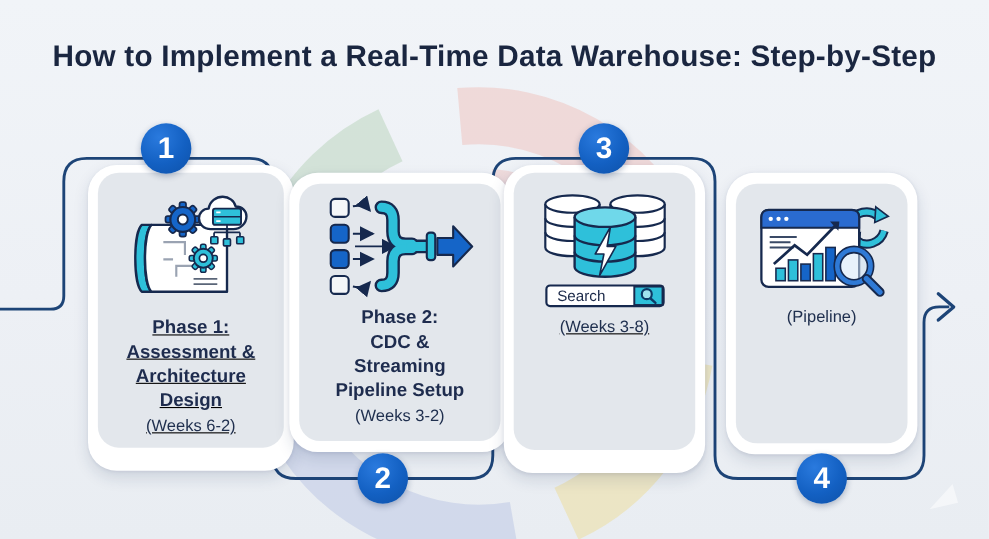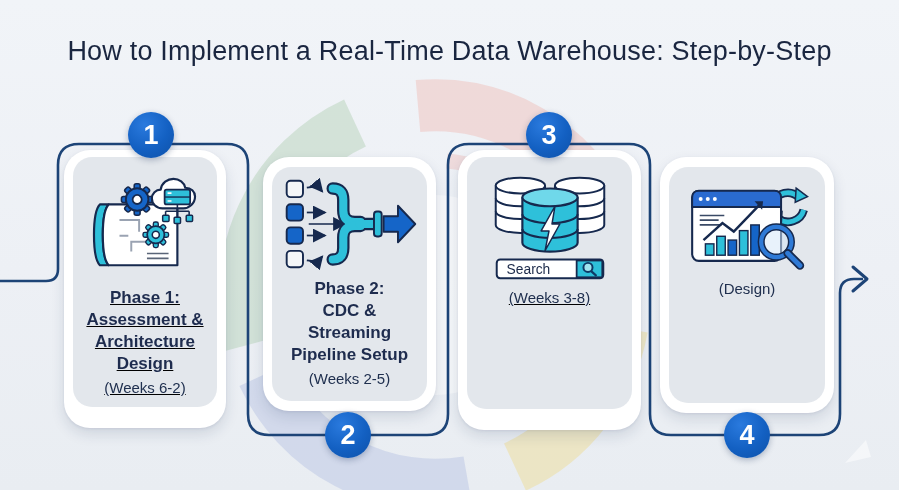--- a/index.html
+++ b/index.html
@@ -6,32 +6,32 @@
   .stage{
     position:relative;width:899px;height:490px;overflow:hidden;
     background:linear-gradient(180deg,#f1f4f8 0%,#edf0f5 55%,#e9edf2 100%);
     font-family:"Liberation Sans",sans-serif;
   }
   .bg-svg,.flow-svg{position:absolute;left:0;top:0;width:899px;height:490px;}
   .flow-svg{z-index:2;}
   .bg-svg{z-index:1;}
   .title{
     position:absolute;z-index:3;top:36px;left:0;right:0;text-align:center;
-    font-size:27px;font-weight:normal;color:#1a2640;letter-spacing:.2px;
+    font-size:27px;font-weight:bold;color:#1a2640;letter-spacing:.2px;
   }
   .card{
     position:absolute;z-index:3;background:#ffffff;border-radius:26px;
     box-shadow:0 6px 14px rgba(24,44,84,.13),0 1px 3px rgba(24,44,84,.08);
   }
   .panel{
     position:absolute;background:rgba(221,226,232,.82);border-radius:19px;
     display:flex;flex-direction:column;align-items:center;
   }
-  .c1{left:64px;top:150px;width:162px;height:278px;}
-  .c2{left:263px;top:157px;width:173px;height:254px;}
+  .c1{left:80px;top:150px;width:187px;height:278px;}
+  .c2{left:263px;top:157px;width:173px;height:254px;padding-left:28px;}
   .c3{left:458px;top:150px;width:183px;height:280px;}
   .c4{left:660px;top:157px;width:174px;height:256px;}
   .c1 .panel,.c3 .panel{top:7px;left:9px;right:9px;bottom:21px;text-decoration:underline;}
   .c2 .panel,.c4 .panel{top:10px;left:9px;right:9px;bottom:10px;}
   .icon-box{display:flex;align-items:center;justify-content:center;}
   .c1 .icon-box,.c3 .icon-box{height:120px;margin-top:8px;}
   .c2 .icon-box,.c4 .icon-box{height:104px;margin-top:5px;}
   .phase-name{
     white-space:pre-line;text-align:center;font-weight:bold;font-size:17px;
     line-height:1.3;color:#1e2c4e;margin-top:2px;
@@ -158,21 +158,21 @@
 
           <rect x="99" y="37" width="8" height="26" rx="3" fill="#2ec0da" stroke="#16294e" stroke-width="2"></rect>
 
           <path d="M109 42 H124 V31 L142 50 L124 69 V58 H109 Z" fill="#1565c8" stroke="#16294e" stroke-width="2" stroke-linejoin="round"></path>
         </svg>
       </div>
       <div class="phase-name">Phase 2:
 CDC &amp;
 Streaming
 Pipeline Setup</div>
-      <div class="phase-duration">(Weeks 2-5)</div>
+      <div class="phase-duration">(Weeks 3-2)</div>
     </div>
   </div>
 
   <div class="card c3">
     <div class="panel">
       <div class="icon-box">
         <svg width="148" height="112" viewBox="0 0 150 112" fill="none">
 
           <g stroke="#16294e" stroke-width="2">
             <path d="M20 16 v40 a25 8 0 0 0 50 0 v-40" fill="#ffffff"></path>
@@ -237,21 +237,21 @@
 
           <path d="M24 72 L44 54 L56 63 L85 33" stroke="#16294e" stroke-width="2.6" fill="none"></path>
           <path d="M78 31 L87 31 L86 40 Z" fill="#16294e"></path>
 
           <circle cx="101" cy="74" r="16" fill="rgba(214,232,248,.55)" stroke="#16294e" stroke-width="7.5"></circle>
           <circle cx="101" cy="74" r="16" fill="none" stroke="#2f7ad6" stroke-width="4.4"></circle>
           <path d="M113 86 L126 99" stroke="#16294e" stroke-width="9" stroke-linecap="round"></path>
           <path d="M113 86 L126 99" stroke="#2f7ad6" stroke-width="5.2" stroke-linecap="round"></path>
         </svg>
       </div>
-      <div class="phase-duration">(Design)</div>
+      <div class="phase-duration">(Pipeline)</div>
     </div>
   </div>
 
   <div class="badge b1">1</div>
   <div class="badge b2">2</div>
   <div class="badge b3">3</div>
   <div class="badge b4">4</div>
 
 </div>
 

